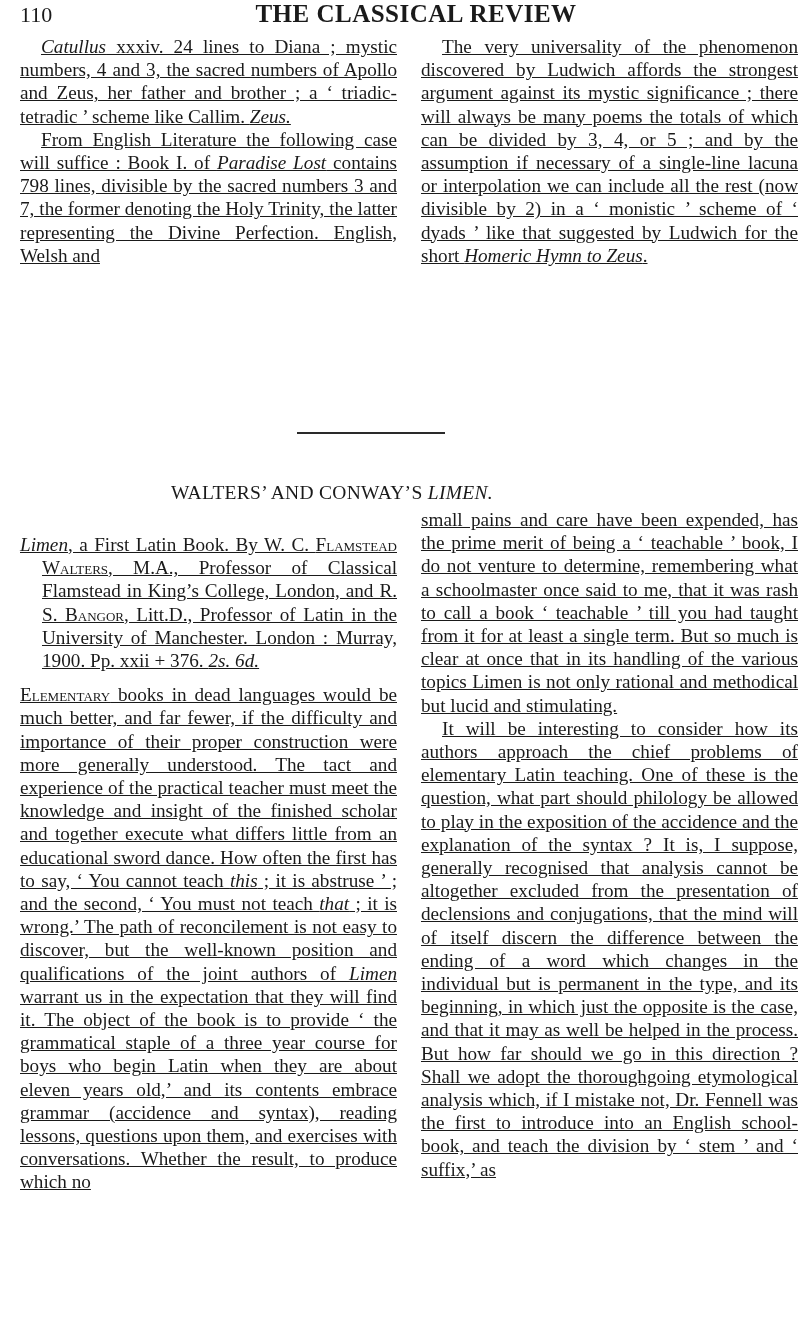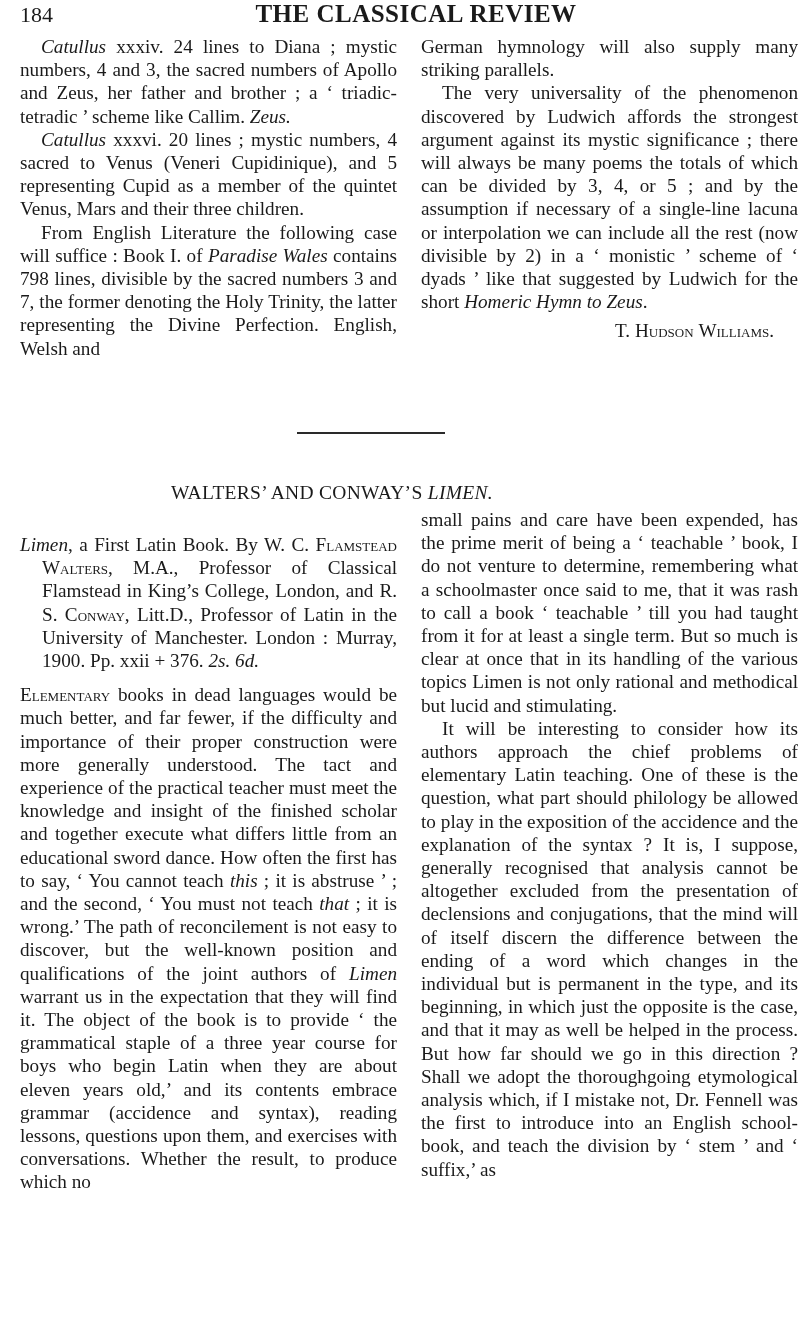--- a/index.html
+++ b/index.html
@@ -15,21 +15,21 @@
     position: absolute; left: 20px; top: 2px; font-size: 22px;
   }
   .running-title {
     position: absolute; left: 16px; width: 800px; top: 0px; text-align: center;
     font-size: 25px; font-weight: bold; letter-spacing: 0.5px;
   }
   .col {
     position: absolute; font-size: 19.2px; line-height: 23.2px;
     text-align: justify;
   }
-  .col p { margin: 0; }
+  .col p { margin: 0; text-decoration: underline; }
   .col p.indent { text-indent: 21px; }
   .col-top-left  { left: 20px;  top: 35px;  width: 377px; }
   .col-top-right { left: 421px; top: 35px;  width: 377px; }
   .col-bot-left  { left: 20px;  top: 533px; width: 377px; }
   .col-bot-right { left: 421px; top: 508px; width: 377px; }
   .sc { font-variant: small-caps; }
   .signature { text-align: right; padding-right: 24px; margin-top: 6px !important; }
   .affiliation { font-style: italic; font-size: 16px; text-align: left; margin-top: 8px !important; padding-left: 16px; }
   .rule {
     position: absolute; left: 193px; top: 432px; width: 148px; height: 2px;
@@ -42,41 +42,38 @@
   .section-title i { font-style: italic; }
   .bib {
     padding-left: 22px; text-indent: -22px; margin-bottom: 11px !important;
   }
   .rule-center { left: 297px; }
 </style>
 </head>
 <body>
 
 <div class="header">
-  <span class="page-number">184</span>
+  <span class="page-number">110</span>
   <div class="running-title">THE CLASSICAL REVIEW</div>
 </div>
 
 <div class="col col-top-left">
   <p class="indent"><i>Catullus</i><span> xxxiv.  24 lines to Diana ; mystic numbers, 4 and 3, the sacred numbers of Apollo and Zeus, her father and brother ; a ‘ triadic-tetradic ’ scheme like Callim. </span><i>Zeus.</i></p>
-  <p class="indent"><i>Catullus</i><span> xxxvi. 20 lines ; mystic numbers, 4 sacred to Venus (Veneri Cupidinique), and 5 representing Cupid as a member of the quintet Venus, Mars and their three children.</span></p>
-  <p class="indent"><span>From English Literature the following case will suffice : Book I. of </span><i>Paradise Wales</i><span> contains 798 lines, divisible by the sacred numbers 3 and 7, the former denoting the Holy Trinity, the latter representing the Divine Perfection.  English, Welsh and</span></p>
+  <p class="indent"><span>From English Literature the following case will suffice : Book I. of </span><i>Paradise Lost</i><span> contains 798 lines, divisible by the sacred numbers 3 and 7, the former denoting the Holy Trinity, the latter representing the Divine Perfection.  English, Welsh and</span></p>
 </div>
 
 <div class="col col-top-right">
-  <p>German hymnology will also supply many striking parallels.</p>
   <p class="indent"><span>The very universality of the phenomenon discovered by Ludwich affords the strongest argument against its mystic significance ; there will always be many poems the totals of which can be divided by 3, 4, or 5 ; and by the assumption if necessary of a single-line lacuna or interpolation we can include all the rest (now divisible by 2) in a ‘ monistic ’ scheme of ‘ dyads ’ like that suggested by Ludwich for the short </span><i>Homeric Hymn to Zeus</i><span>.</span></p>
-  <p class="signature"><span>T. </span><span class="sc">Hudson</span> <span class="sc">Williams.</span></p>
 </div>
 
 <div class="rule rule-center"></div>
 
 <div class="section-title"><span>WALTERS’ AND CONWAY’S </span><i>LIMEN.</i></div>
 
 <div class="col col-bot-left">
-  <p class="bib"><i>Limen</i><span>, a First Latin Book.  By W. C. </span><span class="sc">Flamstead Walters</span><span>, M.A., Professor of Classical Flamstead in King’s College, London, and R. S. </span><span class="sc">Conway</span><span>, Litt.D., Professor of Latin in the University of Manchester. London : Murray, 1900.  Pp. xxii + 376.   </span><i>2s. 6d.</i></p>
+  <p class="bib"><i>Limen</i><span>, a First Latin Book.  By W. C. </span><span class="sc">Flamstead Walters</span><span>, M.A., Professor of Classical Flamstead in King’s College, London, and R. S. </span><span class="sc">Bangor</span><span>, Litt.D., Professor of Latin in the University of Manchester. London : Murray, 1900.  Pp. xxii + 376.   </span><i>2s. 6d.</i></p>
   <p><span class="sc">Elementary</span><span> books in dead languages would be much better, and far fewer, if the difficulty and importance of their proper construction were more generally understood.  The tact and experience of the practical teacher must meet the knowledge and insight of the finished scholar and together execute what differs little from an educational sword dance.  How often the first has to say, ‘ You cannot teach </span><i>this</i><span> ; it is abstruse ’ ; and the second, ‘ You must not teach </span><i>that</i><span> ; it is wrong.’  The path of reconcilement is not easy to discover, but the well-known position and qualifications of the joint authors of </span><i>Limen</i><span> warrant us in the expectation that they will find it.  The object of the book is to provide ‘ the grammatical staple of a three year course for boys who begin Latin when they are about eleven years old,’ and its contents embrace grammar (accidence and syntax), reading lessons, questions upon them, and exercises with conversations. Whether the result, to produce which no</span></p>
 </div>
 
 <div class="col col-bot-right">
   <p>small pains and care have been expended, has the prime merit of being a ‘ teachable ’ book, I do not venture to determine, remembering what a schoolmaster once said to me, that it was rash to call a book ‘ teachable ’ till you had taught from it for at least a single term.  But so much is clear at once that in its handling of the various topics Limen is not only rational and methodical but lucid and stimulating.</p>
   <p class="indent">It will be interesting to consider how its authors approach the chief problems of elementary Latin teaching.  One of these is the question, what part should philology be allowed to play in the exposition of the accidence and the explanation of the syntax ?  It is, I suppose, generally recognised that analysis cannot be altogether excluded from the presentation of declensions and conjugations, that the mind will of itself discern the difference between the ending of a word which changes in the individual but is permanent in the type, and its beginning, in which just the opposite is the case, and that it may as well be helped in the process.  But how far should we go in this direction ?  Shall we adopt the thoroughgoing etymological analysis which, if I mistake not, Dr. Fennell was the first to introduce into an English school-book, and teach the division by ‘ stem ’ and ‘ suffix,’ as</p>
 </div>
 
 </body></html>

